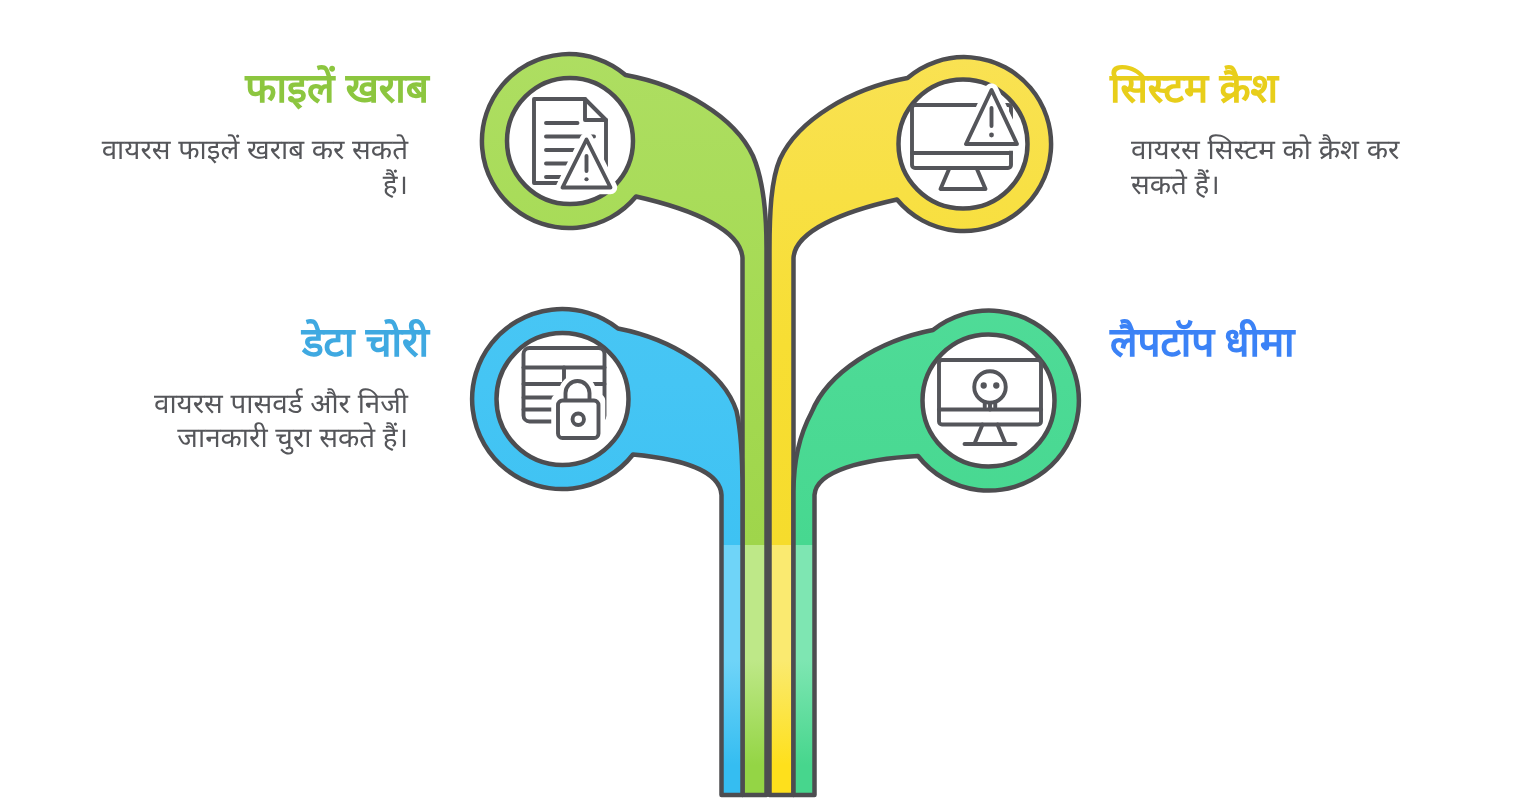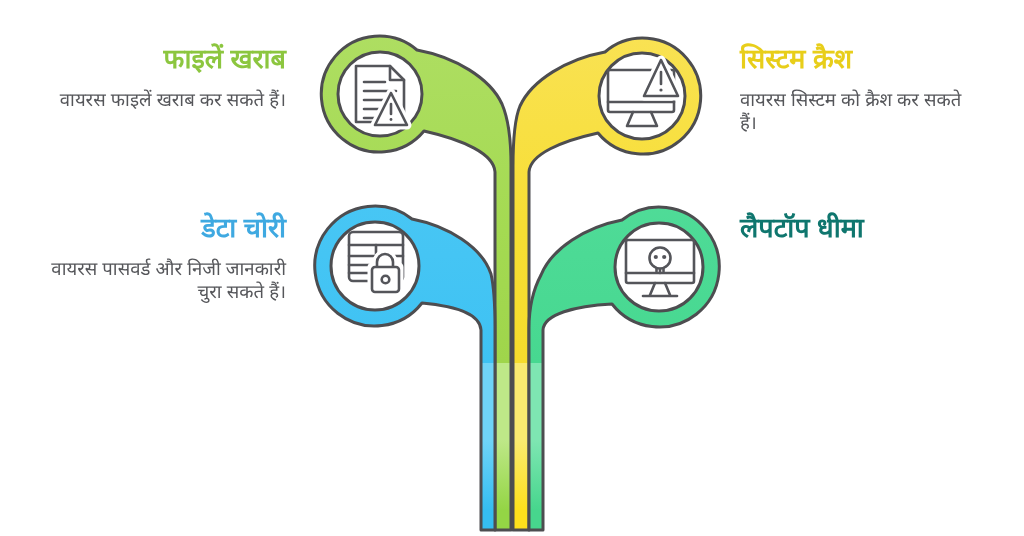--- a/index.html
+++ b/index.html
@@ -12,32 +12,32 @@
   }
   #diagram-svg{position:absolute;left:0;top:0;}
   .section{position:absolute;width:242px;}
   .section h2{
     margin:0 0 14px 0;
     font-size:27px;
     line-height:1.15;
     font-weight:600;
   }
   .section p{
-    margin:0;
+    margin:14px;
     font-size:18.5px;
     line-height:1.24;
     font-weight:500;
     color:#55565a;
   }
   .align-right{text-align:right;}
   .align-left{text-align:left;}
   .t-green{color:#8cc63f;}
   .t-yellow{color:#e8ce1a;}
   .t-blue{color:#3fa9e1;}
-  .t-emerald{color:#0f766e;}
+  .t-emerald{color:#3b82f6;font-family:Liberation Serif, serif;}
   #sec-files{left:44px;top:44px;}
   #sec-crash{left:740px;top:44px;}
   #sec-theft{left:44px;top:213px;}
   #sec-slow{left:740px;top:213px;}
 </style>
 </head>
 <body>
 
 <div id="stage">
 

